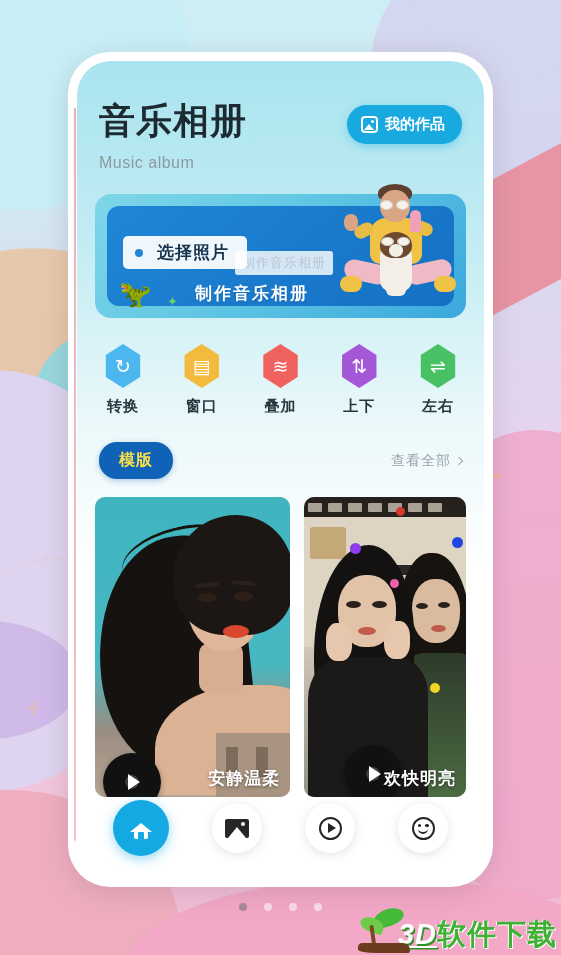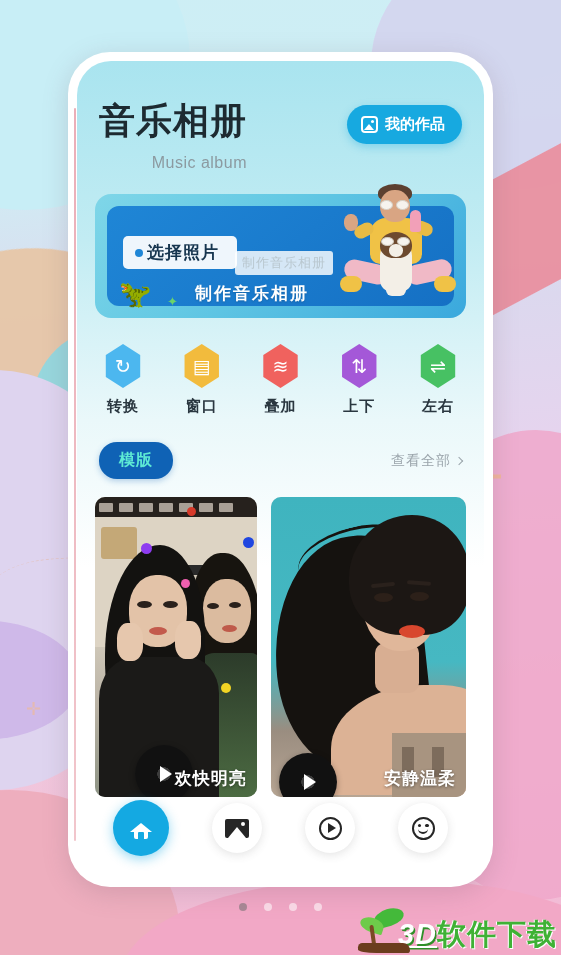--- a/index.html
+++ b/index.html
@@ -58,21 +58,21 @@
   }
   #screen {
     position:relative; width:100%; height:100%; border-radius:34px; overflow:hidden;
     background:linear-gradient(180deg,#a9e4ef 0%,#c2ecf3 22%,#eaf8fa 44%,#ffffff 62%,#ffffff 100%);
   }
 
   
   .header { position:relative; padding:36px 22px 0 22px; display:flex;
             justify-content:space-between; align-items:flex-start; }
   .titles .t-cn { font-size:36px; font-weight:bold; color:#1d2a31; letter-spacing:1px; }
-  .titles .t-en { font-size:16px; color:#8c9aa0; margin-top:8px; letter-spacing:.5px;text-align:right;}
+  .titles .t-en { font-size:16px; color:#8c9aa0; margin-top:8px; letter-spacing:.5px;}
   .my-works {
     display:flex; align-items:center; gap:7px;
     background:#17a9e0; color:#fff; border-radius:22px;
     padding:10px 17px 10px 14px; font-size:15px; font-weight:bold;
     box-shadow:0 3px 8px rgba(23,169,224,.35); cursor:pointer; margin-top:8px;
   }
   .ic-frame { width:17px; height:17px; border:2px solid #fff; border-radius:4px;
               position:relative; flex:0 0 auto;}
   .ic-frame:before { content:""; position:absolute; left:1px; bottom:1px;
     width:0; height:0; border-left:5px solid transparent; border-right:5px solid transparent;
@@ -84,21 +84,21 @@
   .banner-wrap { position:relative; margin:22px 18px 0 18px; height:124px; }
   .banner {
     position:absolute; inset:0; border-radius:16px; overflow:hidden;
     background:linear-gradient(135deg,#7fd6e8 0%,#64c9e4 40%,#3aa8dd 100%);
   }
   .banner-inner {
     position:absolute; left:12px; top:12px; right:12px; bottom:12px;
     border-radius:12px; background:linear-gradient(140deg,#1f86d6,#1570c4);
   }
   .b-select {
-    position:absolute; left:28px; top:42px; display:flex; align-items:center; gap:4px;
+    position:absolute; left:28px; top:42px; display:flex; align-items:center; gap:14px;
     background:rgba(255,255,255,.93); border-radius:5px; padding:5px 18px 5px 12px;
     cursor:pointer; z-index:4;
   }
   .b-select .dot { width:8px; height:8px; border-radius:50%; background:#1f86d6; }
   .b-select span.lbl { font-size:17px; font-weight:bold; color:#16354f; letter-spacing:1px;}
   .b-sub {
     position:absolute; left:140px; top:57px; font-size:13px; color:#b9c7cf;
     background:rgba(255,255,255,.82); padding:3px 7px; border-radius:3px; z-index:3;
     letter-spacing:1px;
   }
@@ -141,21 +141,21 @@
     clip-path:polygon(50% 0%,93% 25%,93% 75%,50% 100%,7% 75%,7% 25%);
     color:#fff; font-size:19px; line-height:1;
     font-family:"DejaVu Sans",sans-serif;
   }
   .feat .fl { font-size:15px; font-weight:bold; color:#2a3740; letter-spacing:1px;}
 
   
   .tpl-head { display:flex; align-items:center; justify-content:space-between;
               padding:26px 22px 0 22px; }
   .pill {
-    background:#0f62b5; color:#5eead4; font-size:16px; font-weight:bold;
+    background:#0f62b5; color:#fde047; font-size:16px; font-weight:bold;
     padding:8px 20px; border-radius:18px; letter-spacing:1px; cursor:pointer;
     box-shadow:0 2px 6px rgba(15,98,181,.3);
   }
   .see-all { font-size:14px; color:#9aa4ab; display:flex; align-items:center; gap:5px;
              cursor:pointer; letter-spacing:1px;}
   .chev { width:6px; height:6px; border-top:1.6px solid #9aa4ab; border-right:1.6px solid #9aa4ab;
           transform:rotate(45deg); }
 
   .cards { display:flex; gap:14px; padding:18px 18px 0 18px; }
   .card { position:relative; border-radius:10px; overflow:hidden; cursor:pointer;
@@ -375,20 +375,41 @@
     <div class="tpl-head">
       <div class="pill">模版</div>
       <div class="see-all">
         <span>查看全部</span>
         <span class="chev"></span>
       </div>
     </div>
 
     <div class="cards">
 
+      <div class="card a">
+        <div class="photoA">
+          <div class="pa-hair"></div>
+          <div class="pa-strand"></div>
+          <div class="pa-shoulder"></div>
+          <div class="pa-bldg"></div>
+          <div class="pa-neck"></div>
+          <div class="pa-face"></div>
+          <div class="pa-hair2"></div>
+          <div class="pa-brow1"></div>
+          <div class="pa-brow2"></div>
+          <div class="pa-eye1"></div>
+          <div class="pa-eye2"></div>
+          <div class="pa-lip"></div>
+        </div>
+        <div class="vinyl">
+          <span class="tri"></span>
+        </div>
+        <div class="cap">安静温柔</div>
+      </div>
+
       <div class="card b">
         <div class="photoB">
           <div class="pb-wall"></div>
           <div class="pb-box"></div>
           <div class="pb-poster"></div>
           <div class="pb-hair2"></div>
           <div class="pb-body2"></div>
           <div class="pb-face2"></div>
           <div class="pb-eye2a"></div>
           <div class="pb-eye2b"></div>
@@ -415,41 +436,20 @@
           <div class="bdot" style="background:#1f46e0;left:148px;top:40px;width:11px;height:11px"></div>
           <div class="bdot" style="background:#ee5fae;left:86px;top:82px;width:9px;height:9px"></div>
           <div class="bdot" style="background:#f2d524;left:126px;top:186px;width:10px;height:10px"></div>
         </div>
         <div class="vinyl mid">
           <span class="tri"></span>
         </div>
         <div class="cap">欢快明亮</div>
       </div>
 
-      <div class="card a">
-        <div class="photoA">
-          <div class="pa-hair"></div>
-          <div class="pa-strand"></div>
-          <div class="pa-shoulder"></div>
-          <div class="pa-bldg"></div>
-          <div class="pa-neck"></div>
-          <div class="pa-face"></div>
-          <div class="pa-hair2"></div>
-          <div class="pa-brow1"></div>
-          <div class="pa-brow2"></div>
-          <div class="pa-eye1"></div>
-          <div class="pa-eye2"></div>
-          <div class="pa-lip"></div>
-        </div>
-        <div class="vinyl">
-          <span class="tri"></span>
-        </div>
-        <div class="cap">安静温柔</div>
-      </div>
-
     </div>
 
     <div class="botnav">
       <div class="nav-item active">
         <span class="ic-home">
             <u></u>
           </span>
       </div>
       <div class="nav-item">
         <span class="ic-img"></span>

